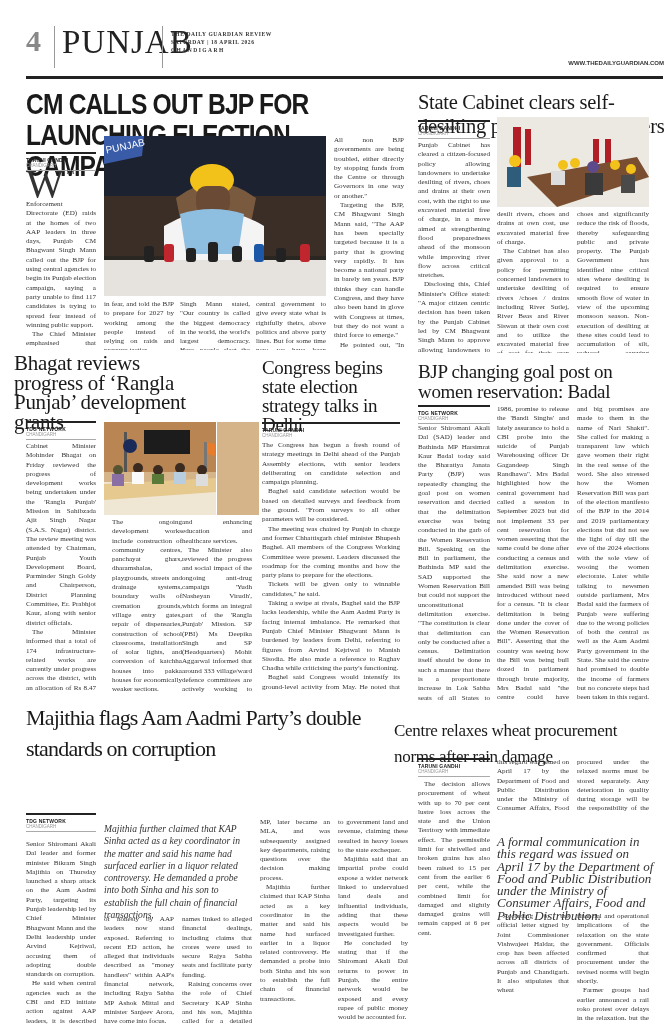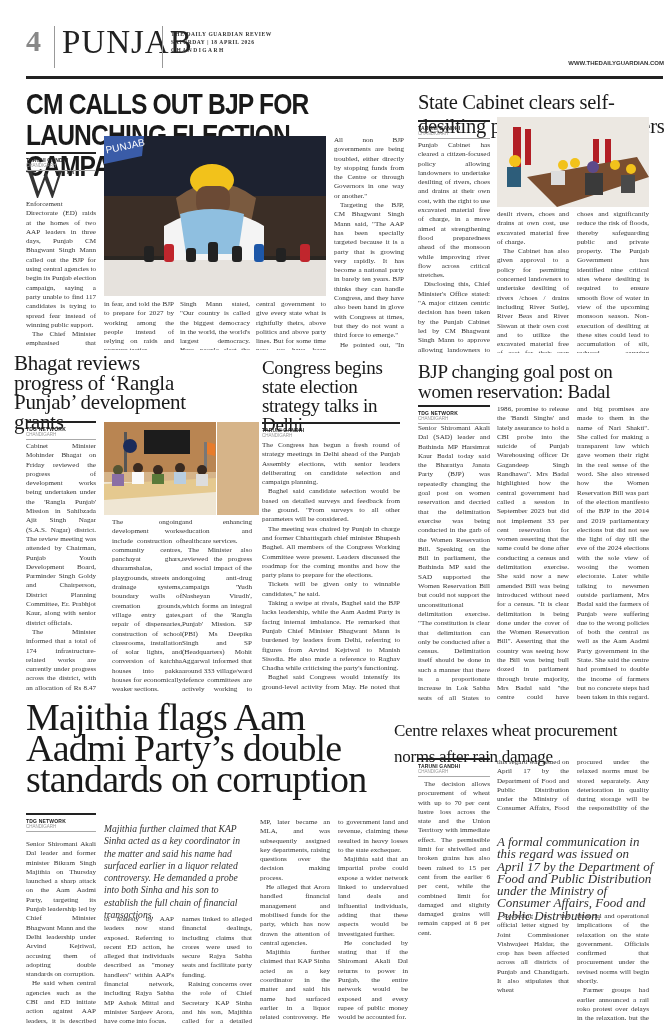--- a/index.html
+++ b/index.html
@@ -231,42 +231,41 @@
 </div>
 <div class="abs quote" style="left:497px;top:836px;width:160px;font-size:13px;line-height:12.3px">A formal communication in this regard was issued on April 17 by the Department of Food and Public Distribution under the Ministry of Consumer Affairs, Food and Public Distribution.</div>
 <div class="abs col" style="left:497px;top:912px;width:72px;height:108px">
   <p>According to the official letter signed by Joint Commissioner Vishwajeet Haldar, the crop has been affected across all districts of Punjab and Chandigarh. It also stipulates that wheat</p>
 </div>
 <div class="abs col" style="left:577px;top:912px;width:72px;height:108px">
   <span>financial and operational implications of the relaxation on the state government. Officials confirmed that procurement under the revised norms will begin shortly.</span>
   <p>Farmer groups had earlier announced a rail roko protest over delays in the relaxation, but the agitation was deferred following the</p>
 </div>
 
-<div class="abs h2" style="left:26px;top:702px;width:380px;font-size:38px;line-height:31px;letter-spacing:-.8px">Majithia flags Aam Aadmi Party’s double standards on corruption</div>
+<div class="abs h2" style="left:26px;top:702px;width:380px;font-size:22px;line-height:31px;letter-spacing:-.8px">Majithia flags Aam Aadmi Party’s double standards on corruption</div>
 <div class="abs byline" style="left:26px;top:813px;width:70px">
   <div class="name">TDG NETWORK</div>
   <div class="loc">CHANDIGARH</div>
 </div>
 <div class="abs col" style="left:26px;top:840px;width:70px;height:184px">
   <span>Senior Shiromani Akali Dal leader and former minister Bikram Singh Majithia on Thursday launched a sharp attack on the Aam Aadmi Party, targeting its Punjab leadership led by Chief Minister Bhagwant Mann and the Delhi leadership under Arvind Kejriwal, accusing them of adopting double standards on corruption.</span>
   <p>He said when central agencies such as the CBI and ED initiate action against AAP leaders, it is described as oppression, but when Punjab Vigilance proceeds against opposition leaders, it is portrayed as a crackdown on corruption.</p>
   
 </div>
 <div class="abs quote" style="left:104px;top:823px;width:150px;font-size:9.6px;line-height:12.3px">Majithia further claimed that KAP Sinha acted as a key coordinator in the matter and said his name had surfaced earlier in a liquor related controversy. He demanded a probe into both Sinha and his son to establish the full chain of financial transactions.</div>
 <div class="abs col" style="left:104px;top:915px;width:70px;height:109px">
   <span>of honesty by AAP leaders now stand exposed. Referring to recent ED action, he alleged that individuals described as "money handlers" within AAP's financial network, including Rajya Sabha MP Ashok Mittal and minister Sanjeev Arora, have come into focus.</span>
   
 </div>
 <div class="abs col" style="left:182px;top:915px;width:70px;height:109px">
   <span>names linked to alleged financial dealings, including claims that crores were used to secure Rajya Sabha seats and facilitate party funding.</span>
   <p>Raising concerns over the role of Chief Secretary KAP Sinha and his son, Majithia called for a detailed investigation. He noted that Sanjeev Arora first entered Parliament as a Rajya Sabha</p>
 </div>
 <div class="abs col" style="left:260px;top:818px;width:70px;height:206px">
   <span>MP, later became an MLA, and was subsequently assigned key departments, raising questions over the decision making process.</span>
-  <p>He alleged that Arora handled financial management and mobilised funds for the party, which has now drawn the attention of central agencies.</p>
   <p>Majithia further claimed that KAP Sinha acted as a key coordinator in the matter and said his name had surfaced earlier in a liquor related controversy. He demanded a probe into both Sinha and his son to establish the full chain of financial transactions.</p>
   
 </div>
 <div class="abs col" style="left:338px;top:818px;width:70px;height:206px">
   <span>to government land and revenue, claiming these resulted in heavy losses to the state exchequer.</span>
   <p>Majithia said that an impartial probe could expose a wider network linked to undervalued land deals and influential individuals, adding that these aspects would be investigated further.</p>
   <p>He concluded by stating that if the Shiromani Akali Dal returns to power in Punjab, the entire network would be exposed and every rupee of public money would be accounted for.</p>
 </div>
 
 </body></html>

